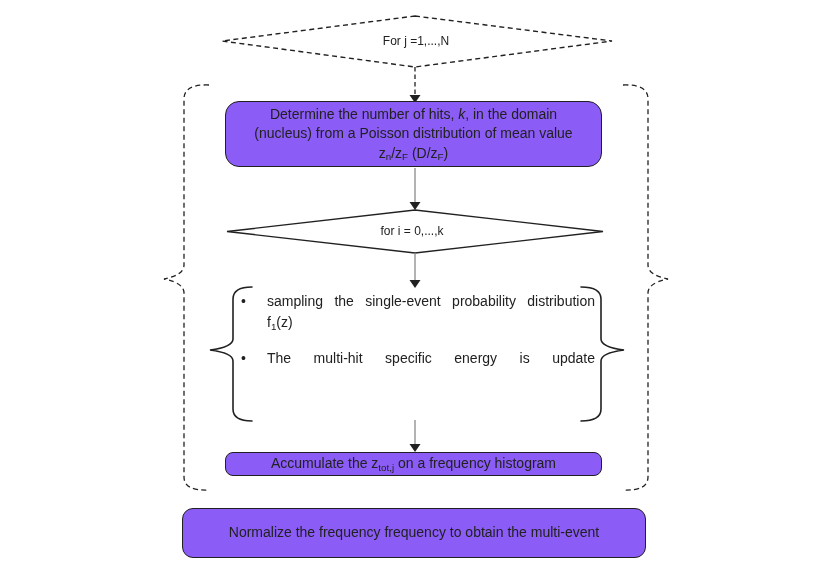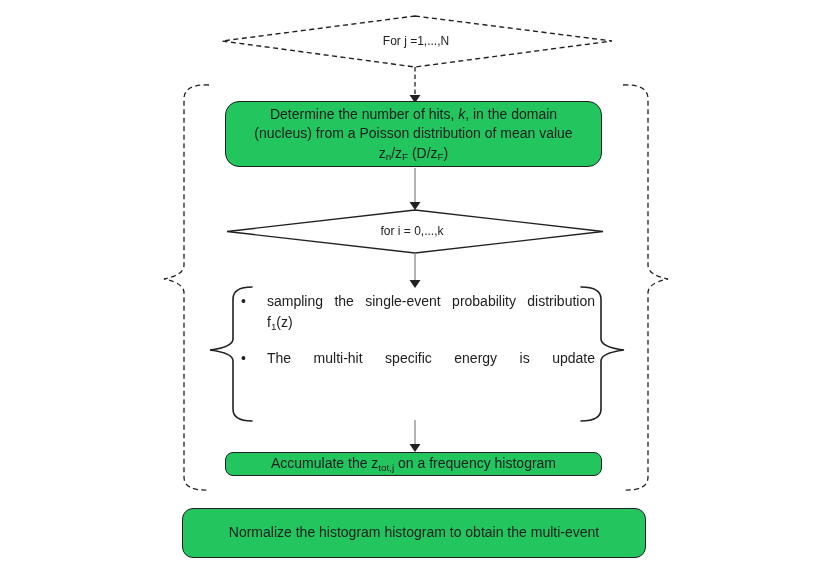--- a/index.html
+++ b/index.html
@@ -21,21 +21,21 @@
   .brace-dashed { fill: none; stroke: var(--ink, #212121); stroke-width: 1.3; stroke-dasharray: 5 3.5; stroke-linecap: butt; }
   .shaft { stroke: var(--shaft, #8a8a8a); stroke-width: 1.3; }
   .shaft-dashed { stroke: var(--ink, #212121); stroke-width: 1.3; stroke-dasharray: 4.5 3; }
   .head { fill: var(--ink, #212121); stroke: none; }
 
   
   .box {
     position: absolute;
     box-sizing: border-box;
     border: 1.5px solid var(--ink, #212121);
-    background: #22c55e;
+    background: #8b5cf6;
     display: flex;
     flex-direction: column;
     justify-content: center;
     align-items: center;
     text-align: center;
     font-size: 14px;
     line-height: 1.36;
   }
   #box-poisson    { left: 225px; top: 101px; width: 377px; height: 66px; border-radius: 14px; }
   #box-accumulate { left: 225px; top: 452px; width: 377px; height: 24px; border-radius: 8px; flex-direction: row; }
@@ -121,16 +121,16 @@
         <span class="line stretch"><span>The multi-hit specific energy is update</span></span>
       </span>
     </div>
   </div>
 
   <div class="box" id="box-accumulate">
     <span class="line nowrap"><span>Accumulate the z</span><span class="sub">tot,j</span><span> on a frequency histogram</span></span>
   </div>
 
   <div class="box" id="box-normalize">
-    <span class="line nowrap"><span>Normalize the histogram histogram to obtain the multi-event</span></span>
+    <span class="line nowrap"><span>Normalize the frequency frequency to obtain the multi-event</span></span>
   </div>
 
 </div>
 
 </body></html>

